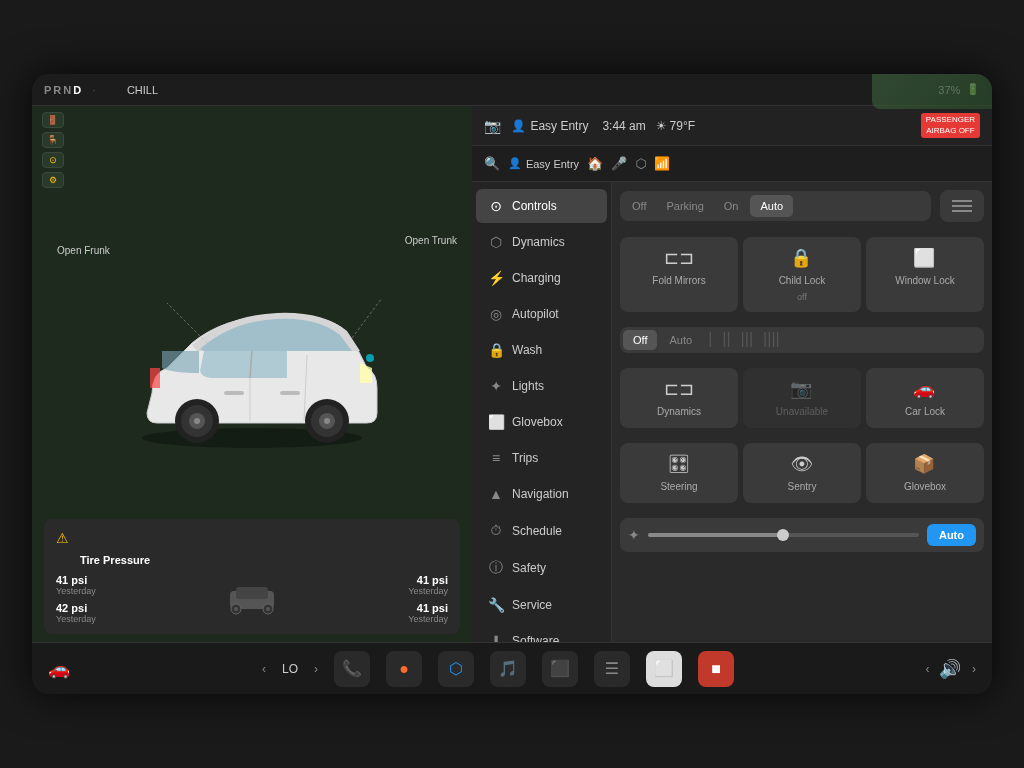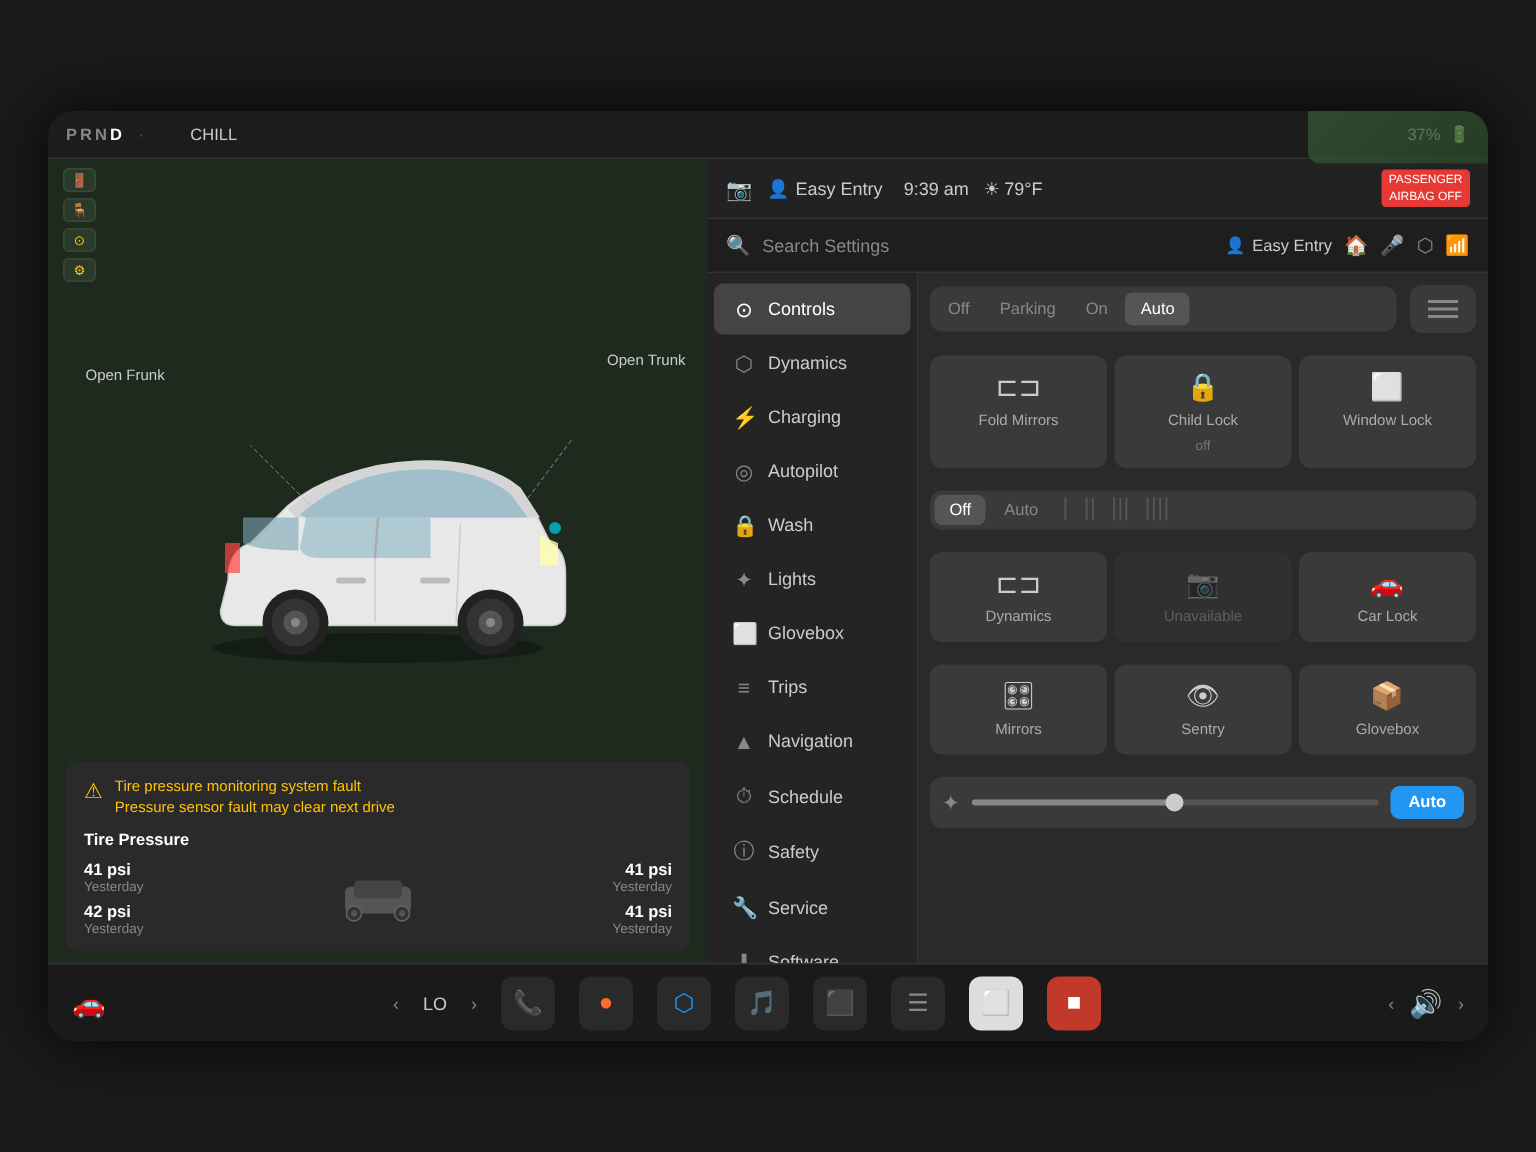--- a/index.html
+++ b/index.html
@@ -121,20 +121,21 @@
       font-size: 10px;
       color: #ffc107;
       line-height: 1.4;
     }
 
     .tire-pressure-header {
       font-size: 11px;
       color: #fff;
       font-weight: 600;
       margin-bottom: 8px;
+      margin-left: 24px;
     }
 
     .tire-grid {
       display: grid;
       grid-template-columns: 1fr auto 1fr;
       gap: 4px;
       align-items: center;
     }
 
     .tire-values-left {
@@ -600,24 +601,20 @@
               <line x1="75" y1="60" x2="35" y2="20" stroke="#aaa" stroke-width="0.5" stroke-dasharray="3,2"></line>
               <line x1="220" y1="55" x2="250" y2="15" stroke="#aaa" stroke-width="0.5" stroke-dasharray="3,2"></line>
             </g>
           </svg>
         </div>
       </div>
 
       <div class="tire-pressure-section">
         <div class="tire-warning">
           <span class="warning-icon">⚠</span>
-          <div>
-            <div class="warning-text">Tire pressure monitoring system fault</div>
-            <div class="warning-text">Pressure sensor fault may clear next drive</div>
-          </div>
         </div>
         <div class="tire-pressure-header">Tire Pressure</div>
         <div class="tire-grid">
           <div class="tire-values-left">
             <div>
               <div class="tire-val">41 psi</div>
               <div class="tire-sub">Yesterday</div>
             </div>
             <div>
               <div class="tire-val">42 psi</div>
@@ -649,34 +646,33 @@
     </div>
 
     <div class="right-panel">
 
       <div class="right-top-bar">
         <span class="camera-icon">📷</span>
         <span class="entry-label">
           <span>👤</span>
           <span>Easy Entry</span>
         </span>
-        <span class="time-label">9:39 am</span>
+        <span class="time-label">3:44 am</span>
         <span class="weather-label">
           <span>☀</span>
           <span>79°F</span>
         </span>
         <div class="passenger-badge">
           <div>PASSENGER</div>
           <div>AIRBAG OFF</div>
         </div>
       </div>
 
       <div class="search-bar">
         <span class="search-icon">🔍</span>
-        <span class="search-input-fake">Search Settings</span>
         <div class="search-right-icons">
           <div class="easy-entry-badge">
             <span>👤</span>
             <span>Easy Entry</span>
           </div>
           <span class="icon-sm">🏠</span>
           <span class="icon-sm">🎤</span>
           <span class="icon-sm">⬡</span>
           <span class="icon-sm">📶</span>
         </div>
@@ -796,21 +792,21 @@
             </button>
             <button class="card-btn">
               <span class="card-btn-icon">🚗</span>
               <span class="card-btn-label">Car Lock</span>
             </button>
           </div>
 
           <div class="card-grid">
             <button class="card-btn">
               <span class="card-btn-icon">🎛</span>
-              <span class="card-btn-label">Mirrors</span>
+              <span class="card-btn-label">Steering</span>
             </button>
             <button class="card-btn">
               <span class="card-btn-icon">👁</span>
               <span class="card-btn-label">Sentry</span>
             </button>
             <button class="card-btn">
               <span class="card-btn-icon">📦</span>
               <span class="card-btn-label">Glovebox</span>
             </button>
           </div>

